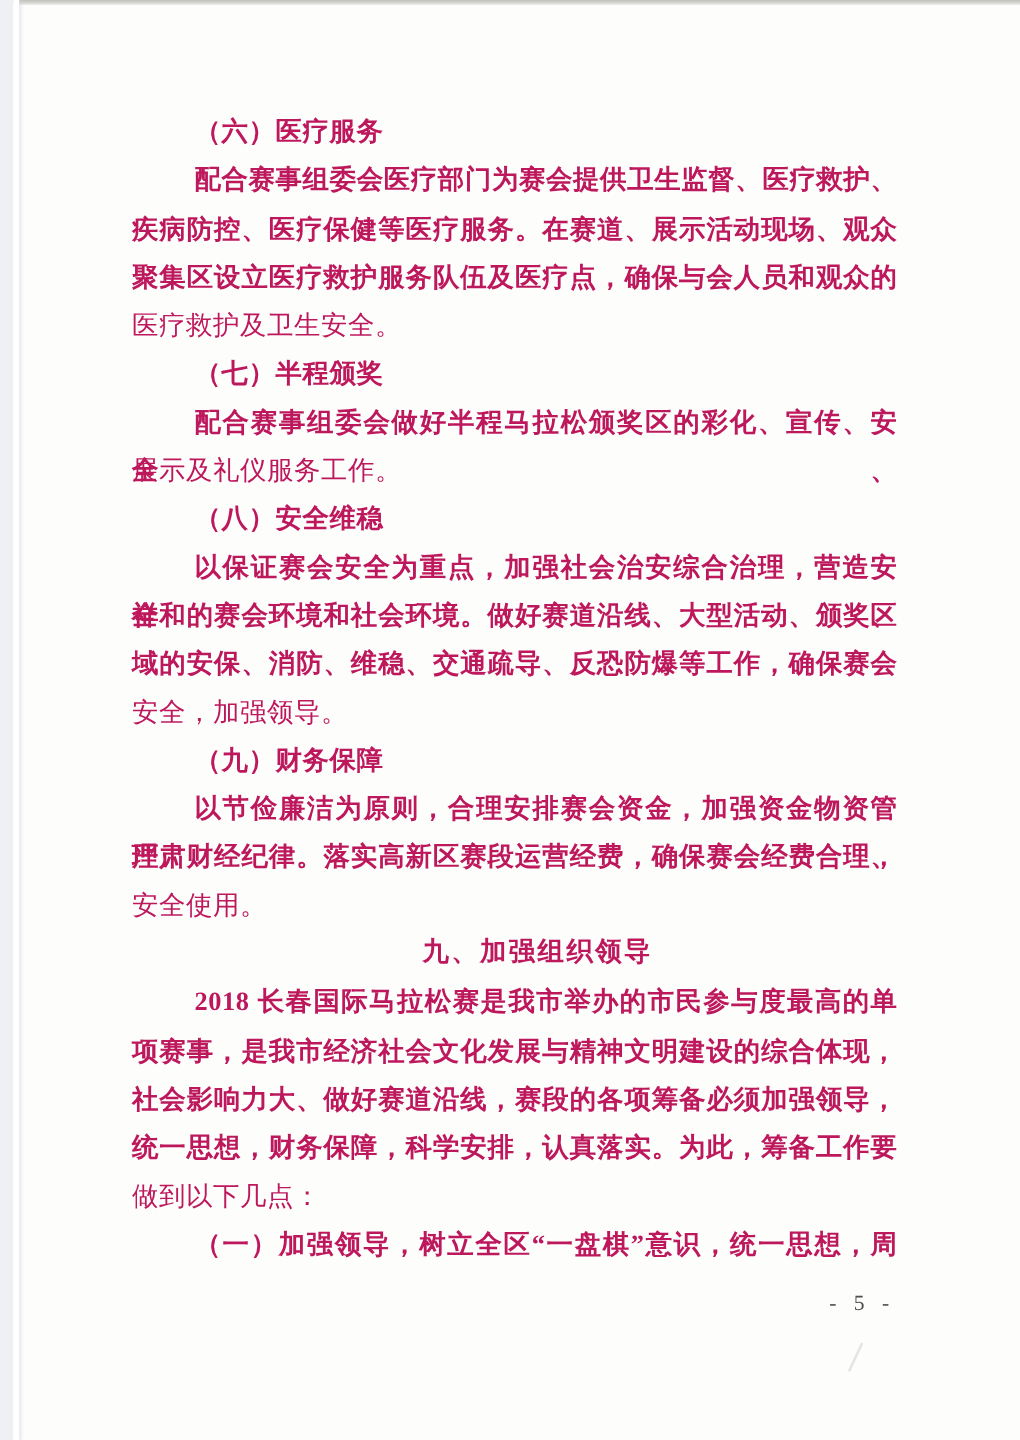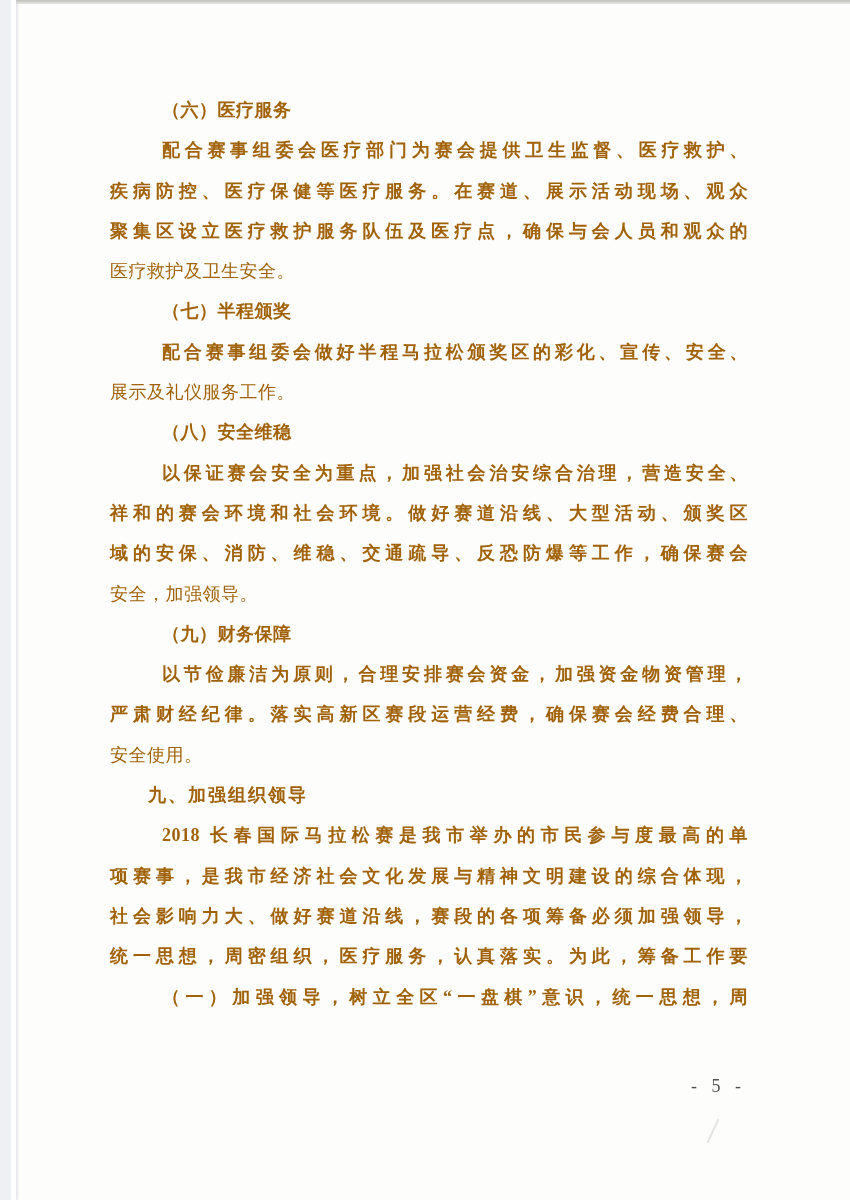--- a/index.html
+++ b/index.html
@@ -46,22 +46,22 @@
     background: #d9d9d6;
     transform: rotate(25deg);
     opacity: 0.7;
   }
   
   .textcol {
     position: absolute;
     left: 110px;
     top: 90px;
     width: 638px;
-    font-size: 18px;
-    color: #a16207;
+    font-size: 22px;
+    color: #be185d;
     letter-spacing: 0.5px;
   }
   .line {
     line-height: 40.3px;
     height: 40.3px;
     white-space: normal;
     text-align: left;
   }
   .just {
     text-align: justify;
@@ -69,23 +69,24 @@
     font-weight: bold;
   }
   .ind {
     text-indent: 52px;
   }
   .h {
     font-weight: 700;
   }
   .hh {
     font-weight: 700;
-    font-family: Liberation Serif, serif;
+    font-family: Liberation Mono, monospace;
     text-indent: 38px;
     letter-spacing: 2px;
+    text-align: center;
   }
   .pageno {
     position: absolute;
     top: 1076px;
     right: 104px;
     font-size: 18px;
     color: #4f4f4f;
     letter-spacing: 5px;
     font-family: "Liberation Serif", "DejaVu Serif", serif;
   }
@@ -115,19 +116,20 @@
     <div class="line just">域的安保、消防、维稳、交通疏导、反恐防爆等工作，确保赛会</div>
     <div class="line">安全，加强领导。</div>
     <div class="line h ind">（九）财务保障</div>
     <div class="line ind just">以节俭廉洁为原则，合理安排赛会资金，加强资金物资管理，</div>
     <div class="line just">严肃财经纪律。落实高新区赛段运营经费，确保赛会经费合理、</div>
     <div class="line">安全使用。</div>
     <div class="line hh">九、加强组织领导</div>
     <div class="line ind just">2018 长春国际马拉松赛是我市举办的市民参与度最高的单</div>
     <div class="line just">项赛事，是我市经济社会文化发展与精神文明建设的综合体现，</div>
     <div class="line just">社会影响力大、做好赛道沿线，赛段的各项筹备必须加强领导，</div>
-    <div class="line just">统一思想，周密组织，医疗服务，认真落实。为此，筹备工作要</div>
+    <div class="line just">统一思想，财务保障，科学安排，认真落实。为此，筹备工作要</div>
+    <div class="line">做到以下几点：</div>
     <div class="line ind just">（一）加强领导，树立全区“一盘棋”意识，统一思想，周</div>
   </div>
 
   <div class="pageno">- 5 -</div>
 
 </div>
 
 </body></html>

